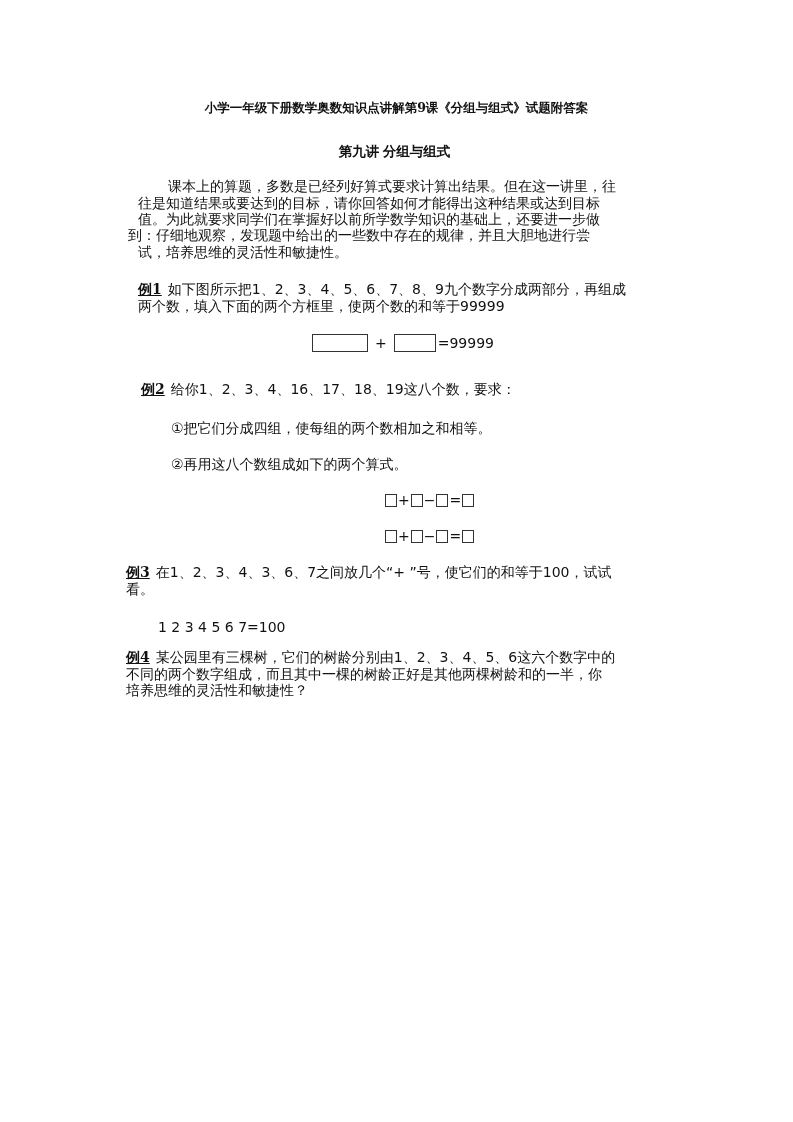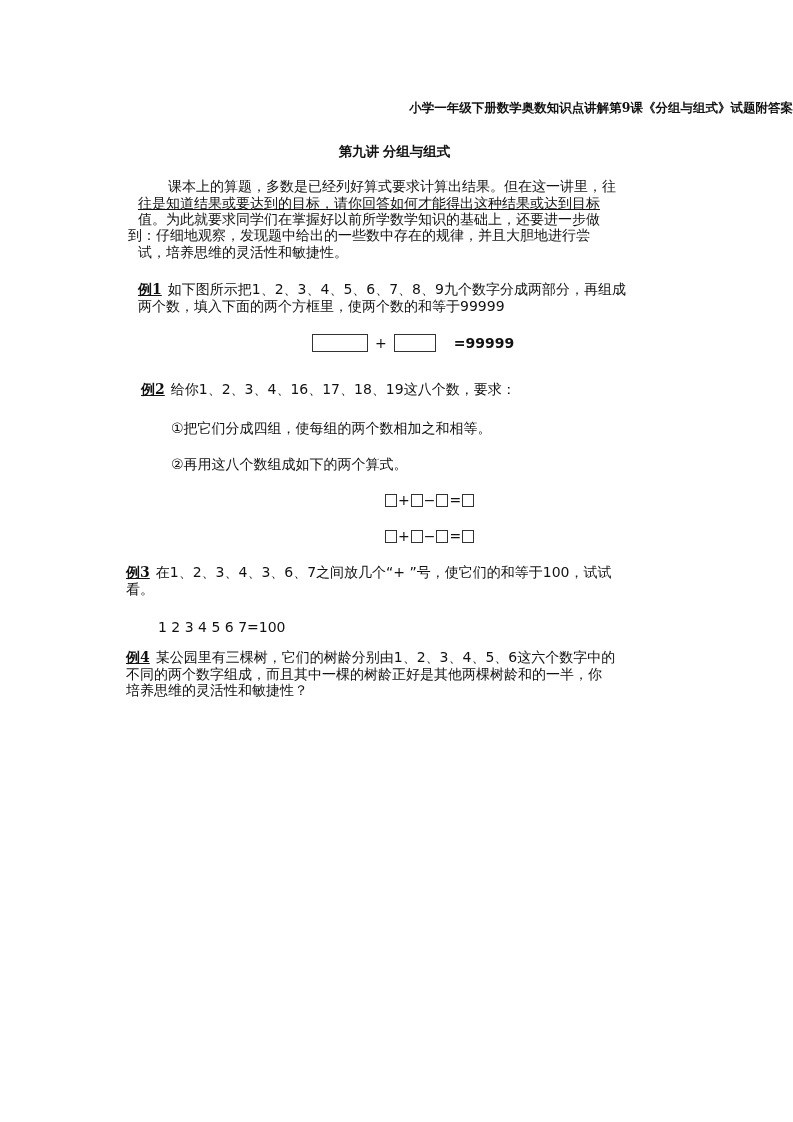--- a/index.html
+++ b/index.html
@@ -7,21 +7,21 @@
       width: 793px; height: 1122px;
       background: #ffffff;
       position: relative;
       overflow: hidden;
       color: #111111;
       font-family: "DejaVu Sans", "Liberation Sans", sans-serif;
     }
     .abs { position: absolute; white-space: nowrap; }
     .doc-title {
       left: 0; width: 793px; top: 100px;
-      text-align: right;
+      text-align: center;
       font-family: "DejaVu Serif", "Liberation Serif", serif;
       font-weight: bold; font-size: 12.5px;
     }
     .lecture-title {
       left: 2px; width: 785px; top: 143px;
       text-align: center;
       font-family: Liberation Serif, serif;
       font-weight: bold; font-size: 13.5px;
     }
     .line { position: absolute; white-space: nowrap; font-size: 14px; }
@@ -32,36 +32,36 @@
       text-decoration: underline;
     }
     .box {
       display: inline-block; border: 1px solid #333;
       vertical-align: middle; background: #fff;
     }
     .eq1 { left: 312px; top: 334px; font-size: 14px; display: flex; align-items: center; }
     .eq1 .b1 { width: 54px; height: 16px; }
     .eq1 .b2 { width: 40px; height: 16px; }
     .eq1 .op { margin: 0 7px; }
-    .eq1 .rhs { margin-left: 18px; font-weight: bold; }
+    .eq1 .rhs { margin-left: 2px; }
     .small-eq { font-size: 14px; display: flex; align-items: center; }
     .small-eq .sq { width: 10px; height: 11px; border: 1px solid #333; display: inline-block; }
     .small-eq .sym { margin: 0 1px; }
   </style>
 </head>
 <body>
 
 <div>
 
   <div class="abs doc-title">小学一年级下册数学奥数知识点讲解第9课《分组与组式》试题附答案</div>
   <div class="abs lecture-title">第九讲  分组与组式</div>
 
   <div>
     <div class="line" style="left:168px; top:178px;">课本上的算题，多数是已经列好算式要求计算出结果。但在这一讲里，往</div>
-    <div class="line" style="left:138px; top:195px;text-decoration:underline;">往是知道结果或要达到的目标，请你回答如何才能得出这种结果或达到目标</div>
+    <div class="line" style="left:138px; top:195px;">往是知道结果或要达到的目标，请你回答如何才能得出这种结果或达到目标</div>
     <div class="line" style="left:138px; top:211px;">值。为此就要求同学们在掌握好以前所学数学知识的基础上，还要进一步做</div>
     <div class="line" style="left:128px; top:227px;">到：仔细地观察，发现题中给出的一些数中存在的规律，并且大胆地进行尝</div>
     <div class="line" style="left:138px; top:244px;">试，培养思维的灵活性和敏捷性。</div>
   </div>
 
   <div>
     <div class="line" style="left:138px; top:281px;">
       <span class="ex-label">例1</span><span>如下图所示把1、2、3、4、5、6、7、8、9九个数字分成两部分，再组成</span>
     </div>
     <div class="line" style="left:138px; top:298px;">两个数，填入下面的两个方框里，使两个数的和等于99999</div>

